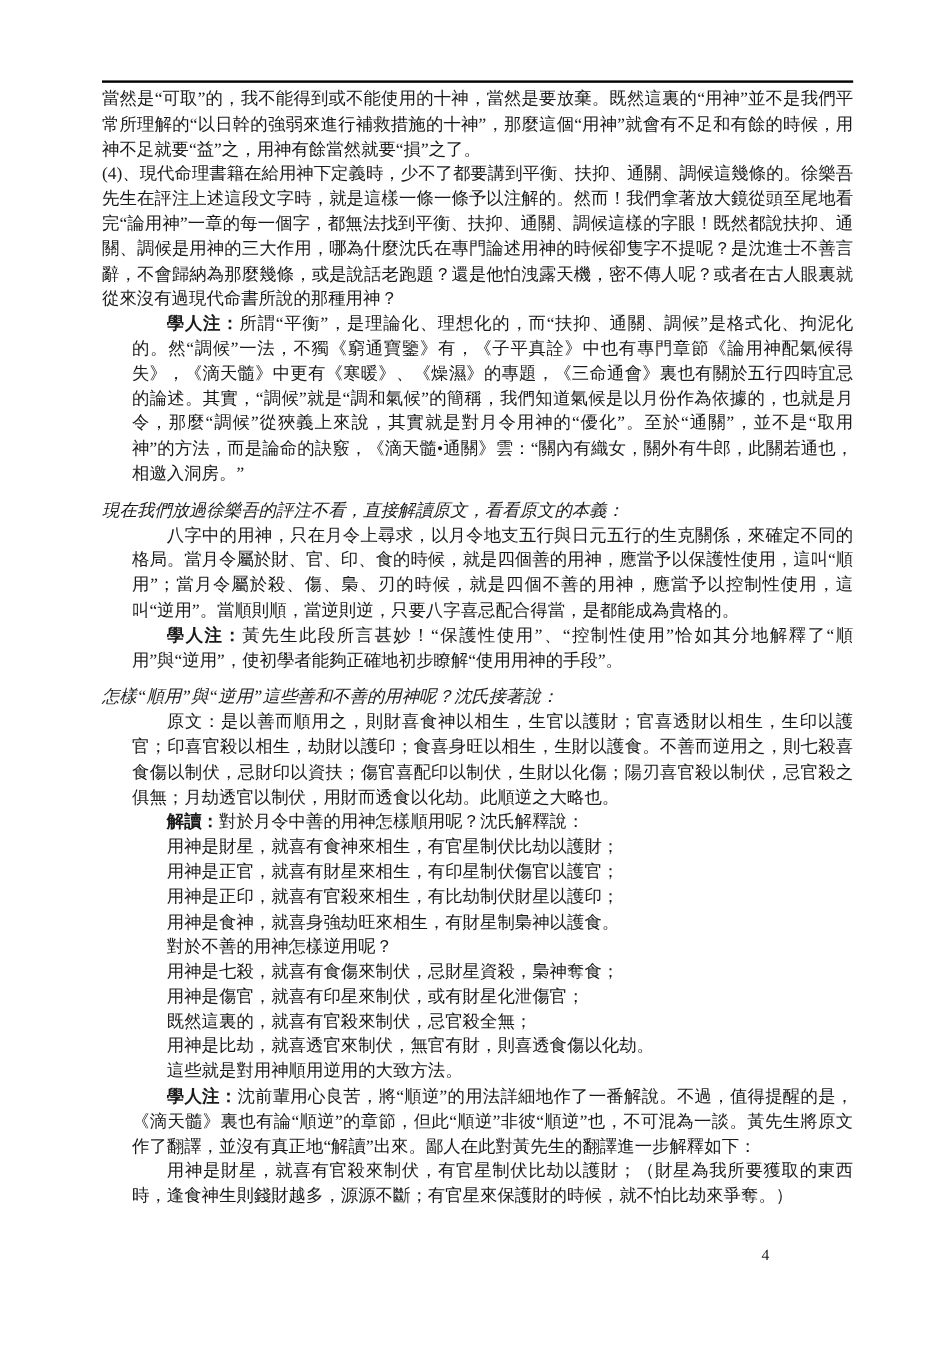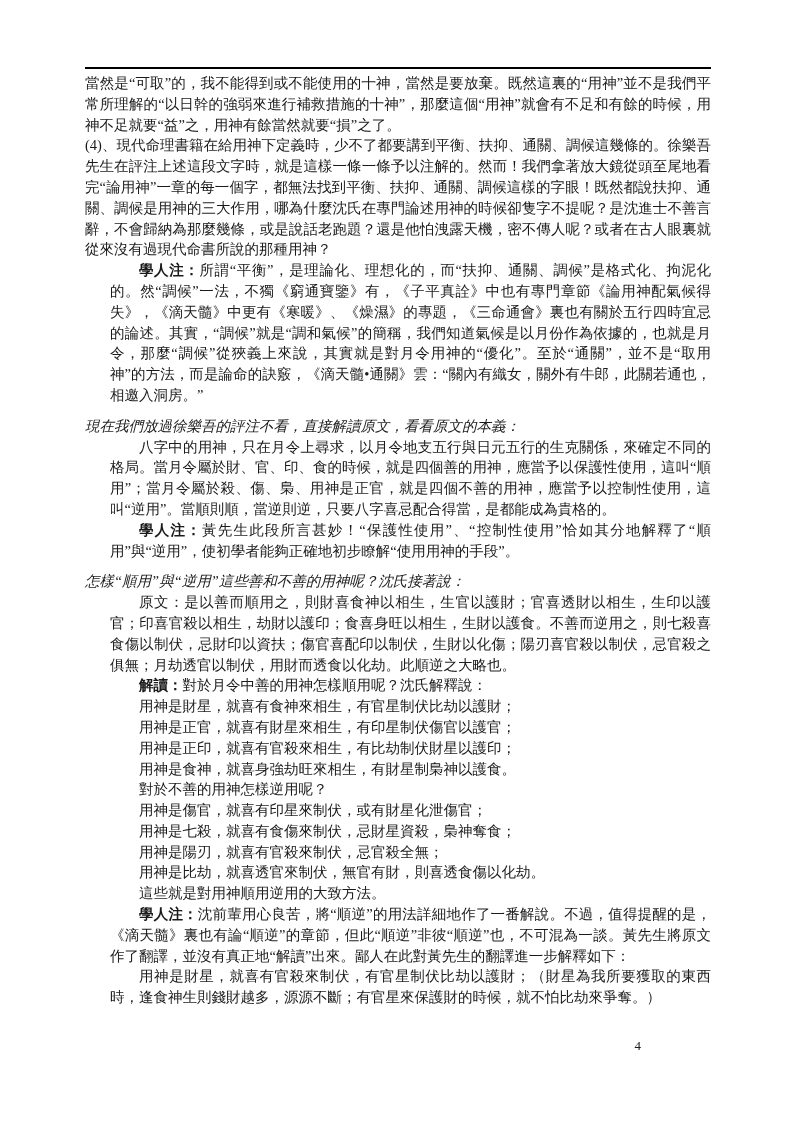--- a/index.html
+++ b/index.html
@@ -59,33 +59,33 @@
 <body>
 
 <div class="page">
   <div class="content">
     <hr class="header-rule">
     <div class="body-text">
         <p class="">當然是“可取”的，我不能得到或不能使用的十神，當然是要放棄。既然這裏的“用神”並不是我們平常所理解的“以日幹的強弱來進行補救措施的十神”，那麼這個“用神”就會有不足和有餘的時候，用神不足就要“益”之，用神有餘當然就要“損”之了。</p>
         <p class="">(4)、現代命理書籍在給用神下定義時，少不了都要講到平衡、扶抑、通關、調候這幾條的。徐樂吾先生在評注上述這段文字時，就是這樣一條一條予以注解的。然而！我們拿著放大鏡從頭至尾地看完“論用神”一章的每一個字，都無法找到平衡、扶抑、通關、調候這樣的字眼！既然都說扶抑、通關、調候是用神的三大作用，哪為什麼沈氏在專門論述用神的時候卻隻字不提呢？是沈進士不善言辭，不會歸納為那麼幾條，或是說話老跑題？還是他怕洩露天機，密不傳人呢？或者在古人眼裏就從來沒有過現代命書所說的那種用神？</p>
         <p class="indent"><strong>學人注：</strong>所謂“平衡”，是理論化、理想化的，而“扶抑、通關、調候”是格式化、拘泥化的。然“調候”一法，不獨《窮通寶鑒》有，《子平真詮》中也有專門章節《論用神配氣候得失》，《滴天髓》中更有《寒暖》、《燥濕》的專題，《三命通會》裏也有關於五行四時宜忌的論述。其實，“調候”就是“調和氣候”的簡稱，我們知道氣候是以月份作為依據的，也就是月令，那麼“調候”從狹義上來說，其實就是對月令用神的“優化”。至於“通關”，並不是“取用神”的方法，而是論命的訣竅，《滴天髓•通關》雲：“關內有織女，關外有牛郎，此關若通也，相邀入洞房。”</p>
         <p class=" gap">現在我們放過徐樂吾的評注不看，直接解讀原文，看看原文的本義：</p>
-        <p class="indent">八字中的用神，只在月令上尋求，以月令地支五行與日元五行的生克關係，來確定不同的格局。當月令屬於財、官、印、食的時候，就是四個善的用神，應當予以保護性使用，這叫“順用”；當月令屬於殺、傷、梟、用神是正官，就是四個不善的用神，應當予以控制性使用，這叫“逆用”。當順則順，當逆則逆，只要八字喜忌配合得當，是都能成為貴格的。</p>
+        <p class="indent">八字中的用神，只在月令上尋求，以月令地支五行與日元五行的生克關係，來確定不同的格局。當月令屬於財、官、印、食的時候，就是四個善的用神，應當予以保護性使用，這叫“順用”；當月令屬於殺、傷、梟、刃的時候，就是四個不善的用神，應當予以控制性使用，這叫“逆用”。當順則順，當逆則逆，只要八字喜忌配合得當，是都能成為貴格的。</p>
         <p class="indent"><strong>學人注：</strong>黃先生此段所言甚妙！“保護性使用”、“控制性使用”恰如其分地解釋了“順用”與“逆用”，使初學者能夠正確地初步瞭解“使用用神的手段”。</p>
         <p class=" gap">怎樣“順用”與“逆用”這些善和不善的用神呢？沈氏接著說：</p>
         <p class="indent">原文：是以善而順用之，則財喜食神以相生，生官以護財；官喜透財以相生，生印以護官；印喜官殺以相生，劫財以護印；食喜身旺以相生，生財以護食。不善而逆用之，則七殺喜食傷以制伏，忌財印以資扶；傷官喜配印以制伏，生財以化傷；陽刃喜官殺以制伏，忌官殺之俱無；月劫透官以制伏，用財而透食以化劫。此順逆之大略也。</p>
         <p class="indent"><strong>解讀：</strong>對於月令中善的用神怎樣順用呢？沈氏解釋說：</p>
         <p class="indent">用神是財星，就喜有食神來相生，有官星制伏比劫以護財；</p>
         <p class="indent">用神是正官，就喜有財星來相生，有印星制伏傷官以護官；</p>
         <p class="indent">用神是正印，就喜有官殺來相生，有比劫制伏財星以護印；</p>
         <p class="indent">用神是食神，就喜身強劫旺來相生，有財星制梟神以護食。</p>
         <p class="indent">對於不善的用神怎樣逆用呢？</p>
+        <p class="indent">用神是七殺，就喜有食傷來制伏，忌財星資殺，梟神奪食；</p>
         <p class="indent">用神是傷官，就喜有印星來制伏，或有財星化泄傷官；</p>
-        <p class="indent">用神是七殺，就喜有食傷來制伏，忌財星資殺，梟神奪食；</p>
-        <p class="indent">用神是陽刃，就喜有官殺來制伏，忌官殺全無；</p>
+        <p class="indent">既然這裏的，就喜有官殺來制伏，忌官殺全無；</p>
         <p class="indent">用神是比劫，就喜透官來制伏，無官有財，則喜透食傷以化劫。</p>
         <p class="indent">這些就是對用神順用逆用的大致方法。</p>
         <p class="indent"><strong>學人注：</strong>沈前輩用心良苦，將“順逆”的用法詳細地作了一番解說。不過，值得提醒的是，《滴天髓》裏也有論“順逆”的章節，但此“順逆”非彼“順逆”也，不可混為一談。黃先生將原文作了翻譯，並沒有真正地“解讀”出來。鄙人在此對黃先生的翻譯進一步解釋如下：</p>
         <p class="indent">用神是財星，就喜有官殺來制伏，有官星制伏比劫以護財；（財星為我所要獲取的東西時，逢食神生則錢財越多，源源不斷；有官星來保護財的時候，就不怕比劫來爭奪。）</p>
       </div>
   </div>
   <div class="page-number">4</div>
 </div>
 
 </body></html>

